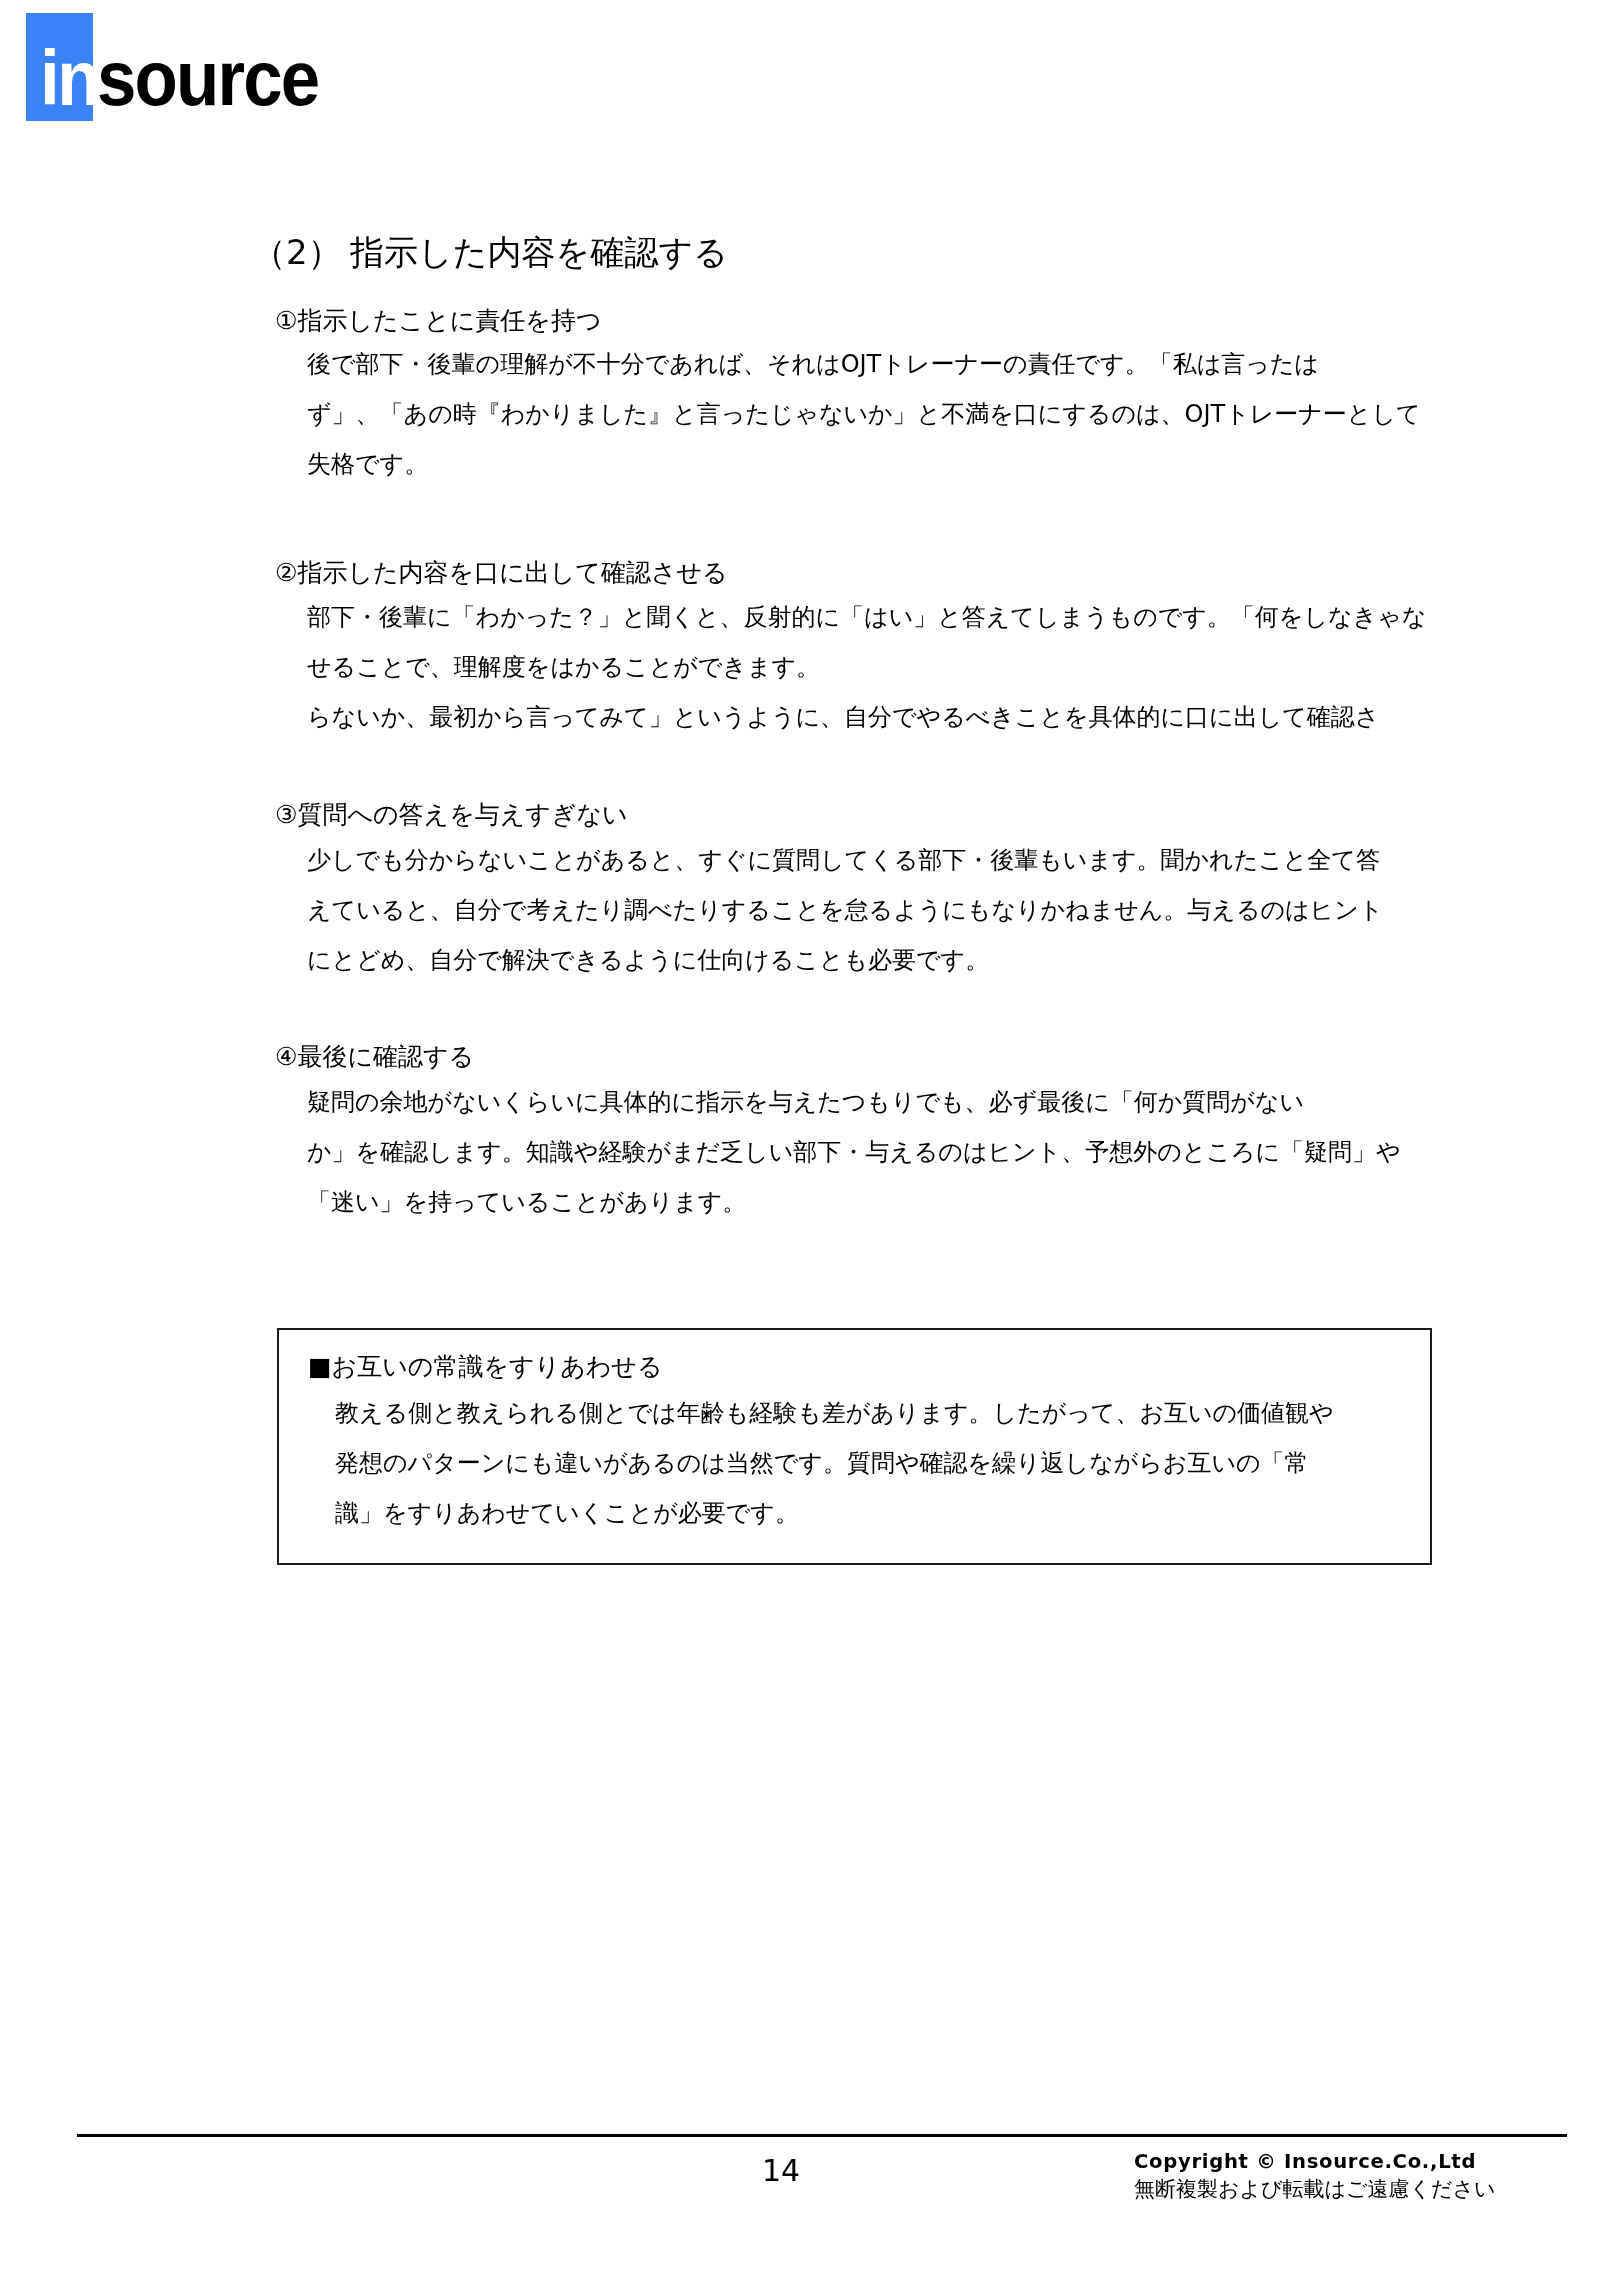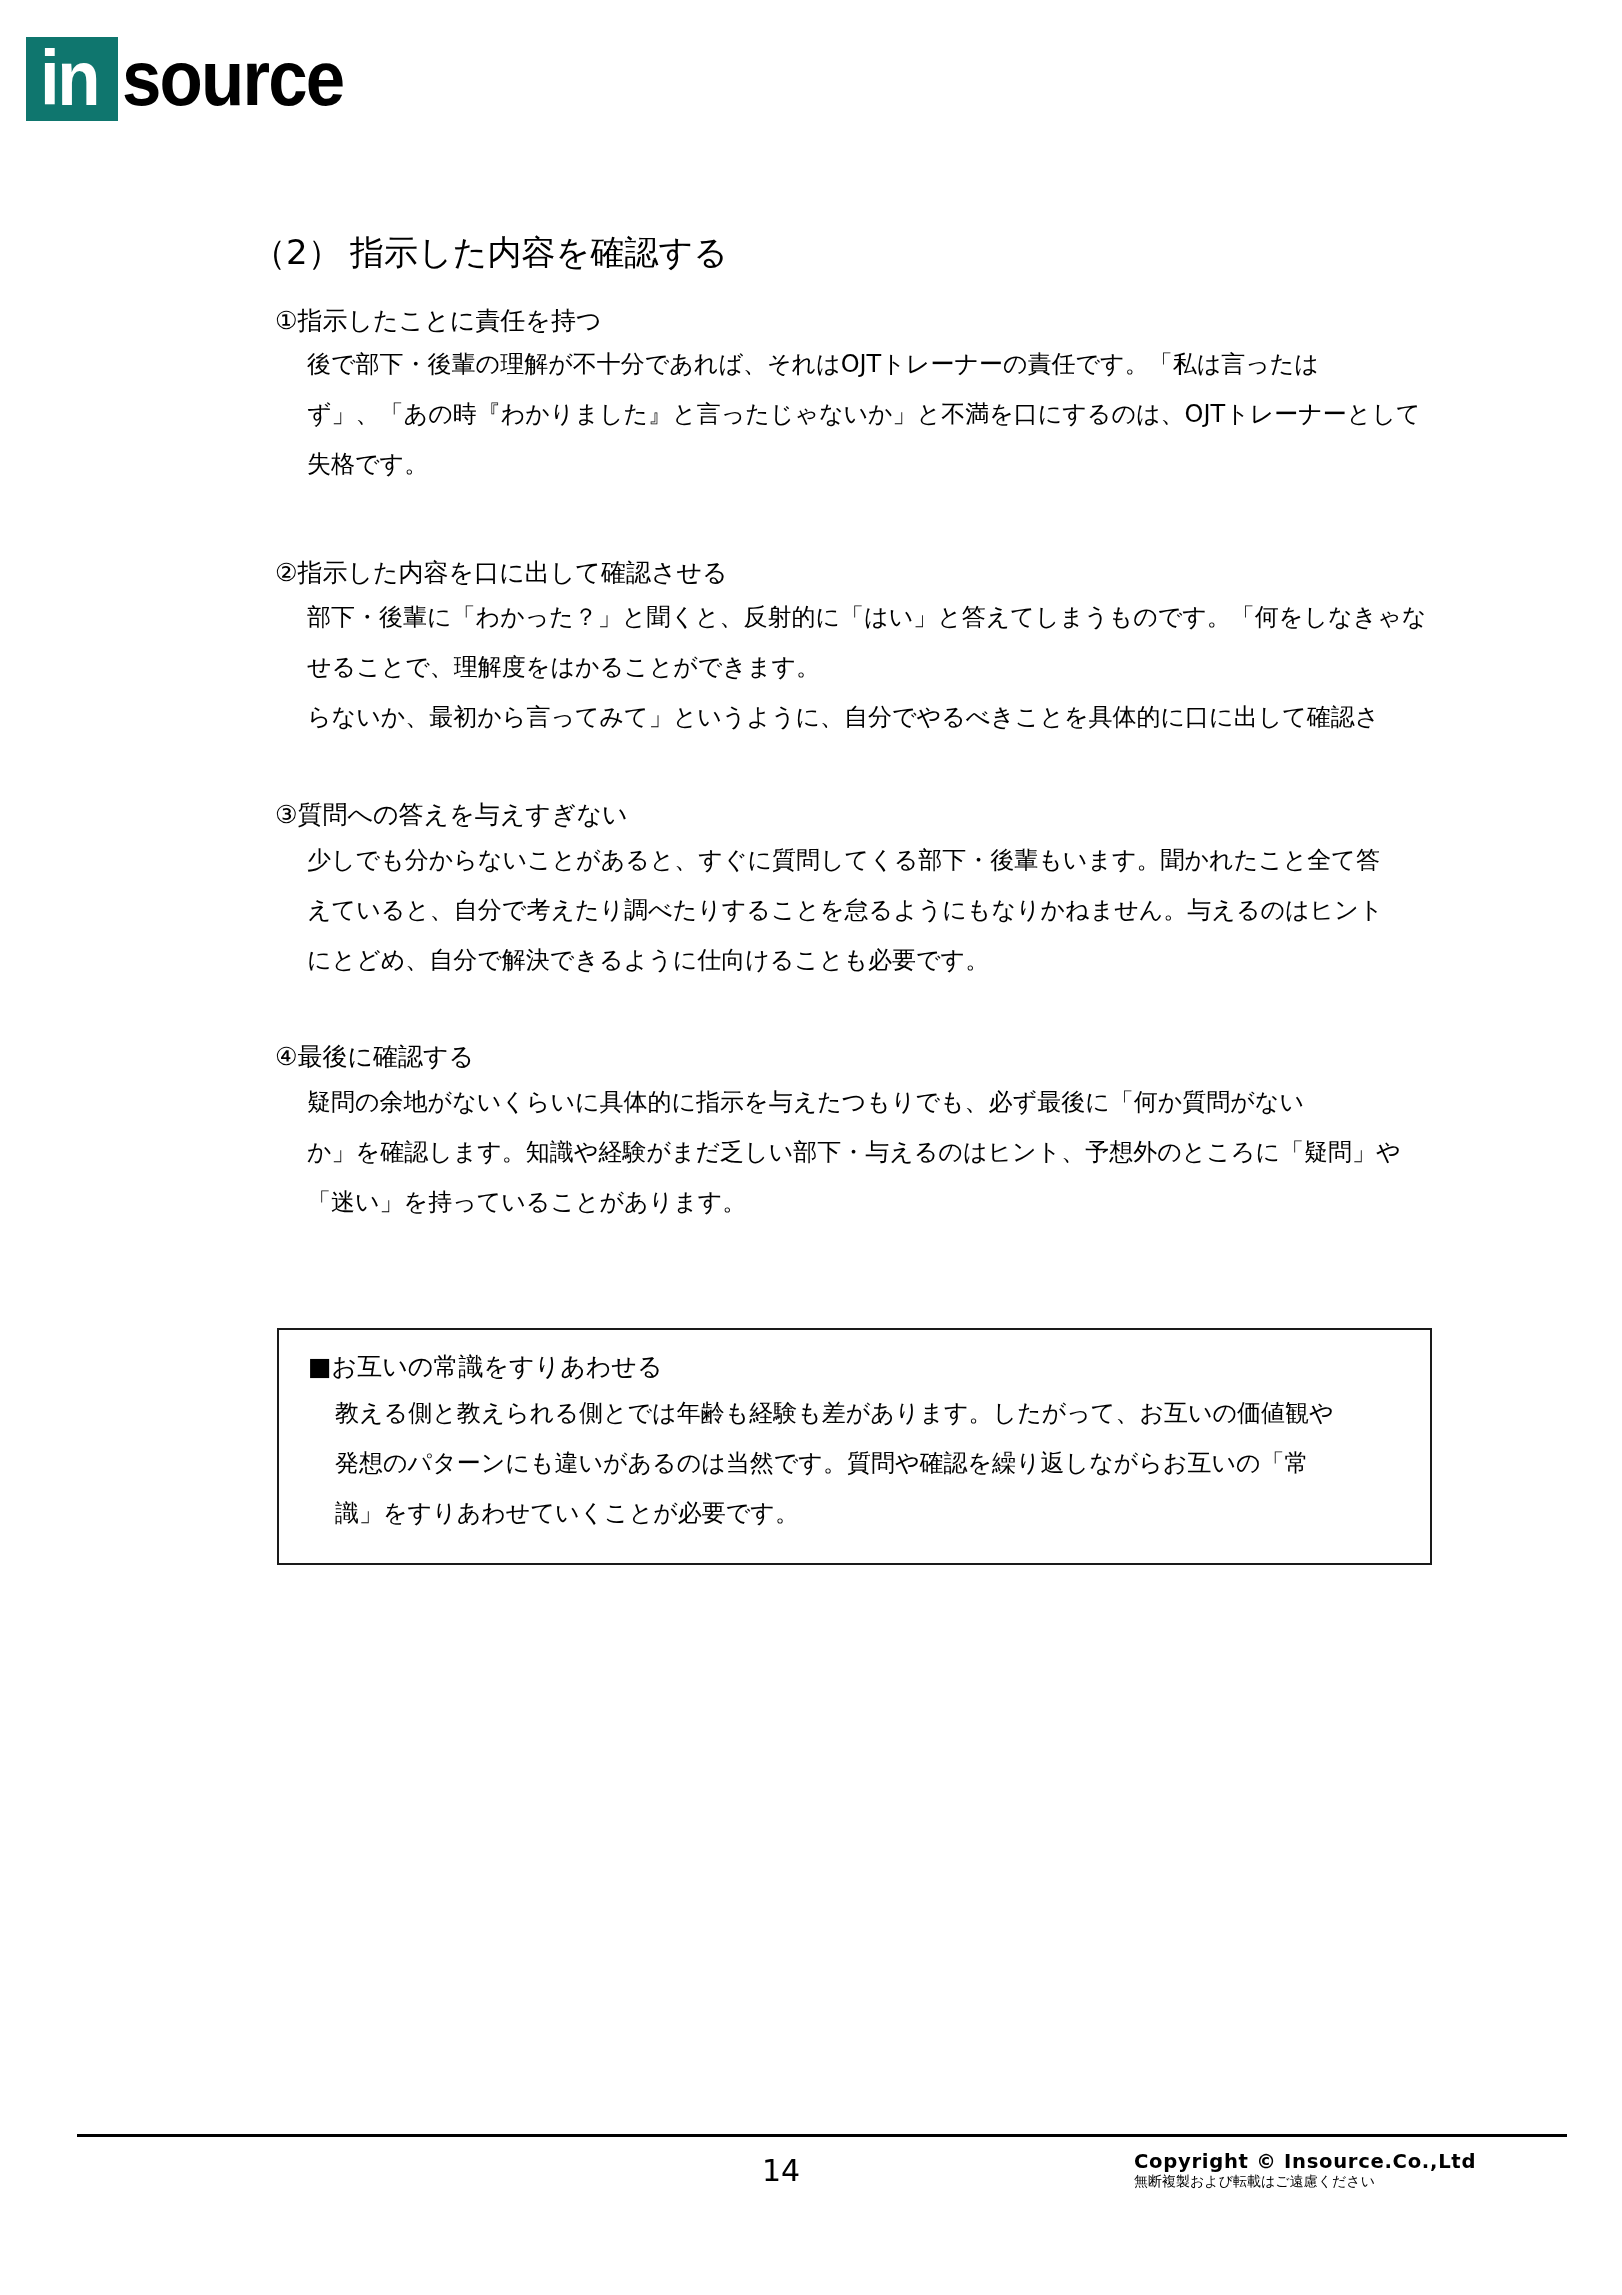--- a/index.html
+++ b/index.html
@@ -6,23 +6,22 @@
   body {
     width: 1622px; height: 2295px; position: relative; overflow: hidden;
     font-family: "DejaVu Sans", "Liberation Sans", sans-serif;
     color: #000000;
   }
   .logo {
     position: absolute; left: 26px; top: 37px; height: 84px;
     display: flex; align-items: flex-end;
   }
   .logo-box {
-    width: 67px; height: 84px; background: #0f766e;
+    width: 67px; height: 108px; background: #3b82f6;
     position: relative;
-    padding-left: 25px;
   }
   .logo-in {
     position: absolute; left: 14.4px; bottom: 3.9px;
     font-family: "Liberation Sans", sans-serif; font-weight: bold;
     font-size: 77px; line-height: 1; color: #ffffff; letter-spacing: -2.6px;
     transform: scaleX(0.92); transform-origin: left bottom;
   }
   .logo-source {
     font-family: "Liberation Sans", sans-serif; font-weight: bold;
     font-size: 77px; line-height: 1; color: #000000; letter-spacing: -2px;
@@ -63,21 +62,21 @@
   }
   .page-num {
     position: absolute; left: 762px; top: 2156px;
     font-size: 30px; line-height: 30px;
   }
   .copyright {
     position: absolute; left: 1134px; top: 2152px;
     font-size: 18.3px; line-height: 19.6px; white-space: nowrap;
   }
   .copyright .en { font-weight: bold; font-size: 19.6px; letter-spacing: 0.7px; }
-  .copyright .ja { font-size: 14px; margin-top: 0; }
+  .copyright .ja { font-size: 21px; margin-top: 8px; }
 </style>
 </head>
 <body>
 
 <div class="logo">
   <div class="logo-box">
     <span class="logo-in">in</span>
   </div>
   <span class="logo-source">source</span>
 </div>

